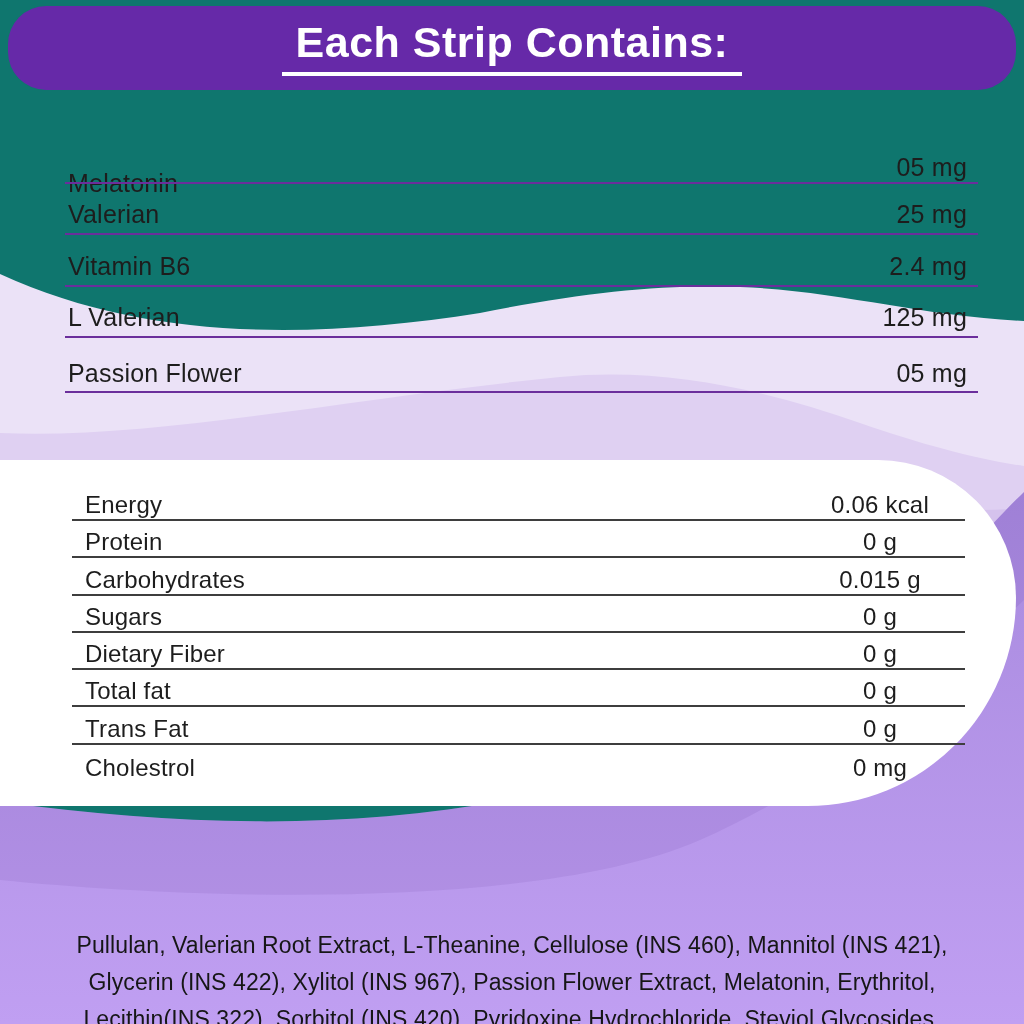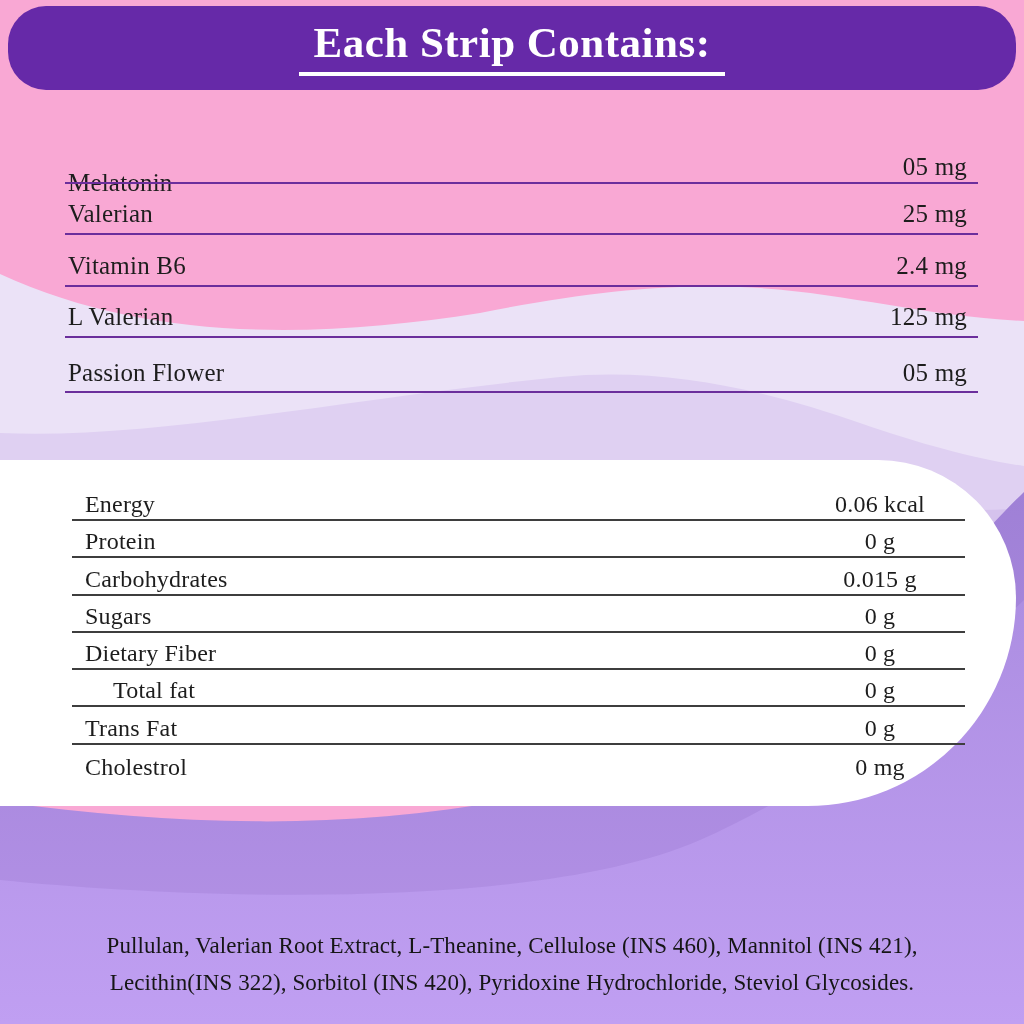--- a/index.html
+++ b/index.html
@@ -1,22 +1,22 @@
 <!DOCTYPE html>
 <html><head>
 <meta charset="utf-8">
 <style>
   html, body { margin: 0; padding: 0; background: #ffffff; }
   .canvas {
     position: relative;
     width: 1024px;
     height: 1024px;
     overflow: hidden;
-    background: #f9a8d4;
-    font-family: Liberation Serif, serif;
+    background: #0f766e;
+    font-family: Liberation Sans, sans-serif;
     color: #1d1d1d;
   }
   .bg-layer { position: absolute; left: 0; pointer-events: none; }
 
   
   .header-band {
     position: absolute;
     top: 6px; left: 8px; right: 8px; height: 84px;
     background: #6629a8;
     border-radius: 38px;
@@ -164,30 +164,31 @@
     <div class="nut-divider" style="top:594px;"></div>
 
     <div class="nut-row-label" style="top:602px;">Sugars</div>
     <div class="nut-row-value" style="top:602px;">0 g</div>
     <div class="nut-divider" style="top:631px;"></div>
 
     <div class="nut-row-label" style="top:639px;">Dietary Fiber</div>
     <div class="nut-row-value" style="top:639px;">0 g</div>
     <div class="nut-divider" style="top:668px;"></div>
 
-    <div class="nut-row-label" style="top:676px;margin-left:28px;">Total fat</div>
+    <div class="nut-row-label" style="top:676px;">Total fat</div>
     <div class="nut-row-value" style="top:676px;">0 g</div>
     <div class="nut-divider" style="top:705px;"></div>
 
     <div class="nut-row-label" style="top:714px;">Trans Fat</div>
     <div class="nut-row-value" style="top:714px;">0 g</div>
     <div class="nut-divider" style="top:743px;"></div>
 
     <div class="nut-row-label" style="top:753px;text-align:center;">Cholestrol</div>
     <div class="nut-row-value" style="top:753px;">0 mg</div>
   </div>
 
   <div class="ingredients-lines">
     <div class="ingredients-line">Pullulan, Valerian Root Extract, L-Theanine, Cellulose (INS 460), Mannitol (INS 421),</div>
+    <div class="ingredients-line">Glycerin (INS 422), Xylitol (INS 967), Passion Flower Extract, Melatonin, Erythritol,</div>
     <div class="ingredients-line">Lecithin(INS 322), Sorbitol (INS 420), Pyridoxine Hydrochloride, Steviol Glycosides.</div>
   </div>
 
 </div>
 
 </body></html>

